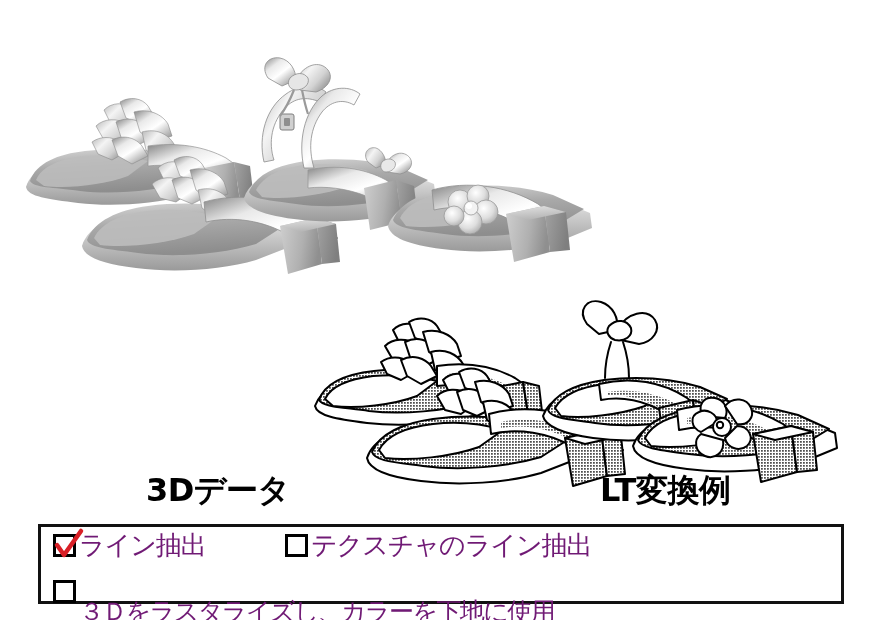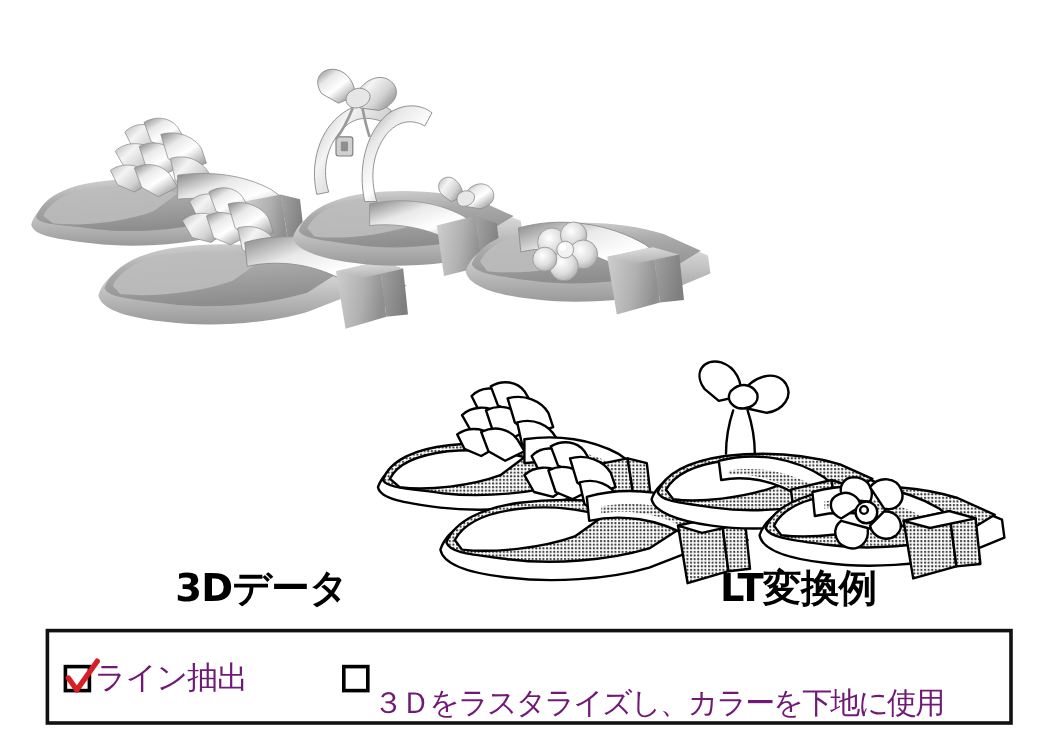--- a/index.html
+++ b/index.html
@@ -430,20 +430,26 @@
 
       <div class="check-row">
         <span class="checkbox">
           <svg class="tick" viewBox="0 0 34 34">
             <path d="M6 16 L13 26 L30 2" fill="none" stroke="#d81f26" stroke-width="4.5" stroke-linecap="round" stroke-linejoin="round"></path>
           </svg>
         </span>
         <span class="check-label">ライン抽出</span>
       </div>
 
+      <div class="check-row">
+        <span class="checkbox unchecked">
+          
+        </span>
+        <span class="check-label">テクスチャのライン抽出</span>
+      </div>
 
 
       <div class="check-row">
         <span class="checkbox unchecked">
           
         </span>
         <span class="check-label dense">３Ｄをラスタライズし、カラーを下地に使用</span>
       </div>
 
     </div>

